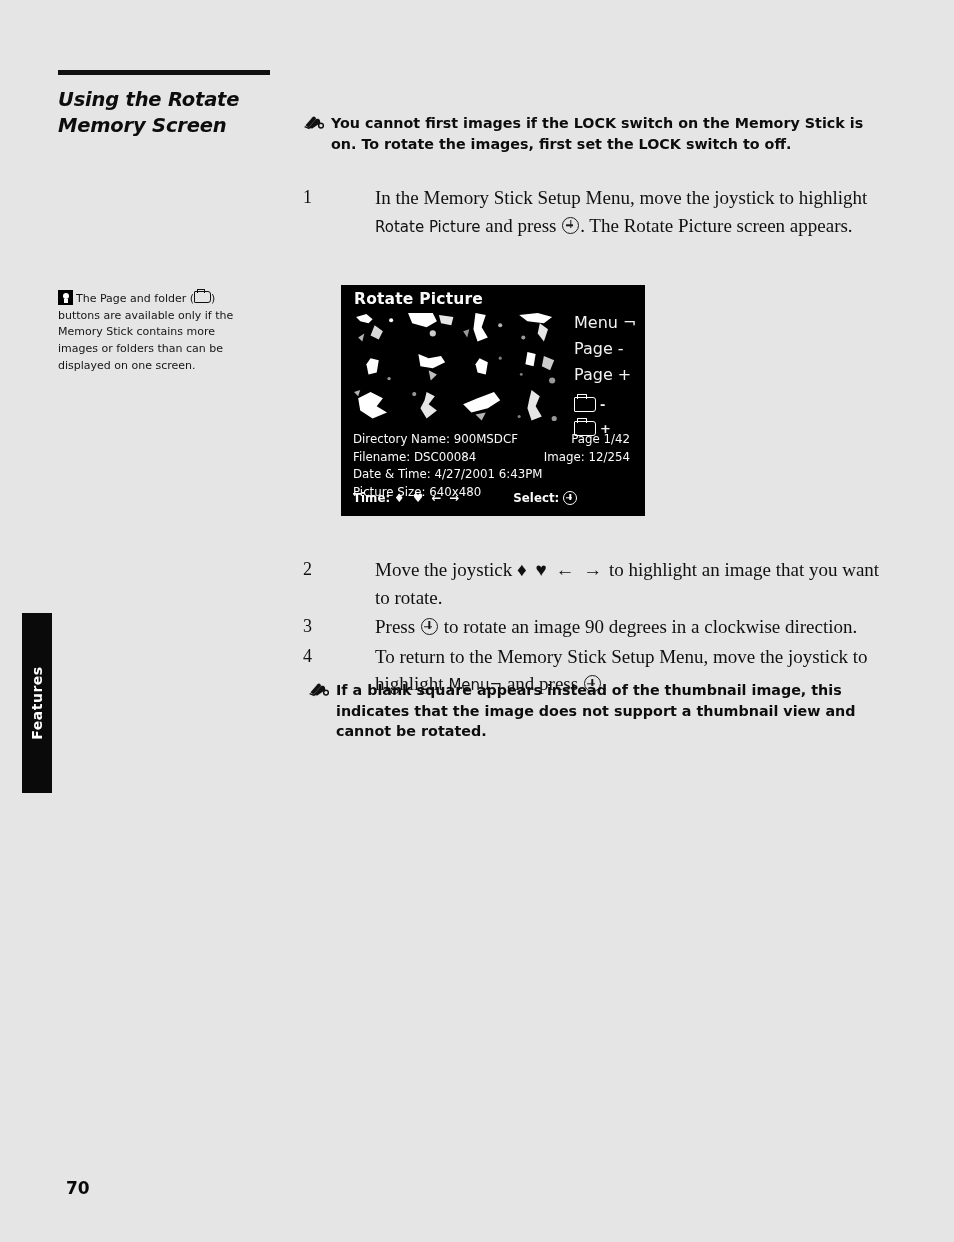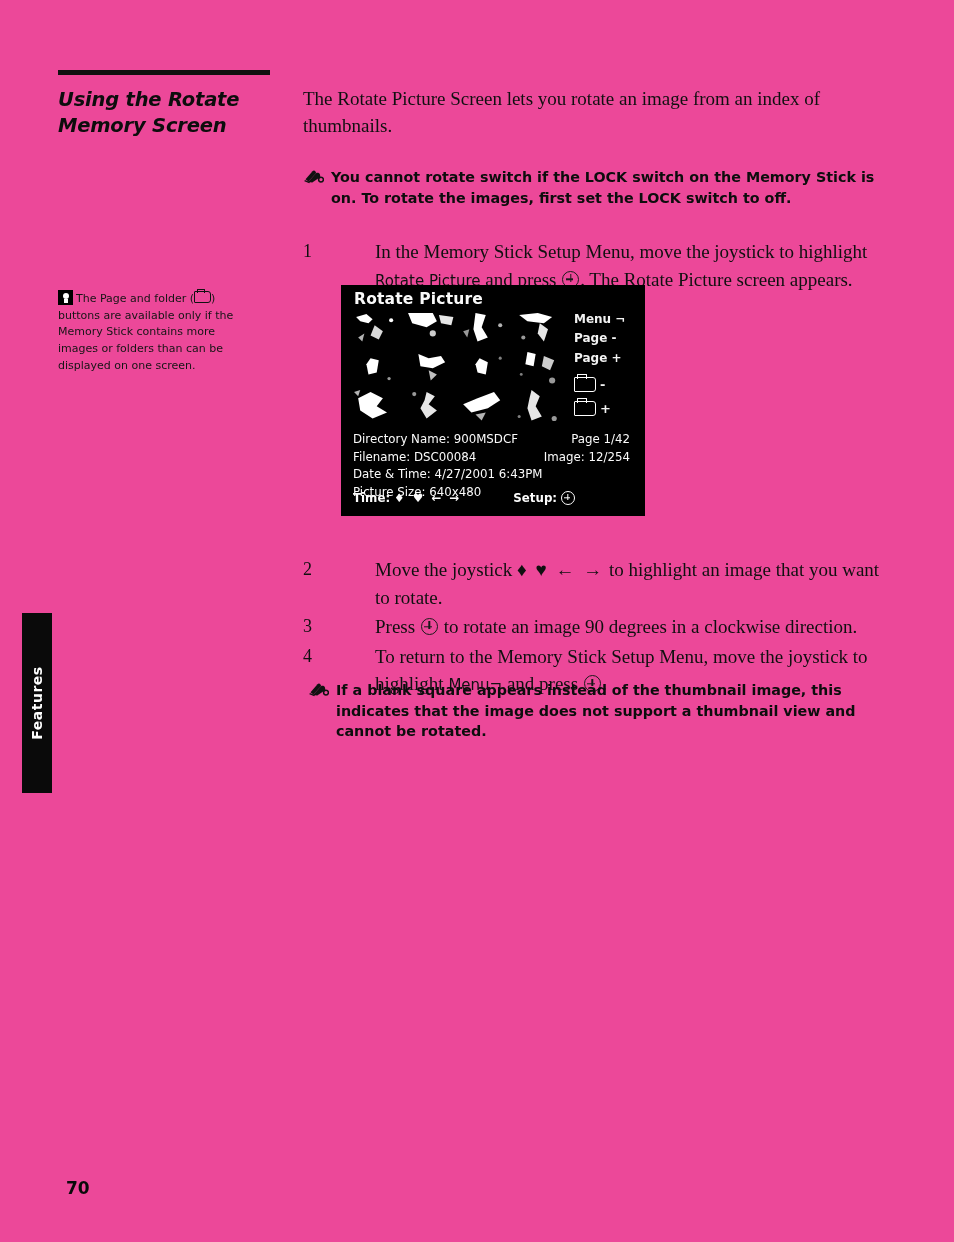--- a/index.html
+++ b/index.html
@@ -13,21 +13,21 @@
     position: relative;
     font-family: "Liberation Serif", serif;
     color: #000000;
     overflow: hidden;
   }
 
   
   .page {
     position: absolute;
     inset: 0;
-    background: #ec4899;
+    background: #e5e5e5;
   }
 
   
   .left-col {
     position: absolute;
     left: 58px;
     top: 70px;
     width: 215px;
   }
   .heading-rule {
@@ -245,22 +245,22 @@
   .thumb svg { display: block; width: 100%; height: 100%; }
 
   .btn-col {
     position: absolute;
     left: 233px;
     top: 25px;
     width: 66px;
     color: #f2f2f2;
   }
   .btn-row {
-    font-size: 12px;
-    font-weight: bold;
+    font-size: 16px;
+    font-weight: normal;
     line-height: 1.62;
     white-space: nowrap;
   }
   .folder-btn {
     display: flex;
     align-items: center;
     gap: 4px;
     margin-top: 9px;
   }
   .folder-glyph {
@@ -363,32 +363,31 @@
   <div class="tip-block">
     <span class="bulb-icon"></span><span>The Page and folder (</span><span class="folder-inline"></span><span>) buttons are available only if the Memory Stick contains more images or folders than can be displayed on one screen.</span>
   </div>
 
   <div class="edge-tab">
     <span class="edge-tab-label">Features</span>
   </div>
 
   <div class="main-col">
 
-    <div class="intro">The Rotate Picture Screen lets you rotate an image from an index of thumbnails.</div>
 
     <div class="note note-1">
       <span class="hand-icon">
         <svg viewBox="0 0 21 17" xmlns="http://www.w3.org/2000/svg">
           <path d="M2.5 10.2 L9.5 2.2 C10.4 1.2 11.8 1.3 12.4 2.4 L13.2 3.9 L5.4 12.6 Z" fill="#111"></path>
           <path d="M5.0 12.9 L13.0 4.2 C14.6 3.4 16.6 4.0 17.0 5.8 L17.3 8.0 L9.3 13.6 Z" fill="#111"></path>
           <circle cx="18.0" cy="10.6" r="2.4" fill="none" stroke="#111" stroke-width="1.5"></circle>
           <path d="M1.6 11.6 L6.6 13.6" stroke="#111" stroke-width="1.4" fill="none"></path>
         </svg>
       </span>
-      <span class="note-text">You cannot rotate switch if the LOCK switch on the Memory Stick is on. To rotate the images, first set the LOCK switch to off.</span>
+      <span class="note-text">You cannot first images if the LOCK switch on the Memory Stick is on. To rotate the images, first set the LOCK switch to off.</span>
     </div>
 
     <div class="steps">
       <div class="step">
         <span class="step-num">1</span>
         <span class="step-body"><span>In the Memory Stick Setup Menu, move the joystick to highlight </span><span class="ui-term">Rotate Picture</span><span> and press </span><span class="jbtn"></span><span>. The Rotate Picture screen appears.</span></span>
       </div>
     </div>
 
   </div>
@@ -522,21 +521,21 @@
       </div>
       <div class="info-line">
         <span class="info-left">Picture Size: 640x480</span>
       </div>
     </div>
 
     <div class="hint-row">
       <span>Time:</span>
       <span class="arrows">♦ ♥ ← →</span>
       <span class="hint-gap"></span>
-      <span>Setup:</span>
+      <span>Select:</span>
       <span class="sel-glyph"></span>
     </div>
   </div>
 
   <div class="main-col steps-lower" style="top: 536px;">
     <div class="step">
       <span class="step-num">2</span>
       <span class="step-body"><span>Move the joystick </span><span class="arrows">♦ ♥ ← →</span><span> to highlight an image that you want to rotate.</span></span>
     </div>
 

